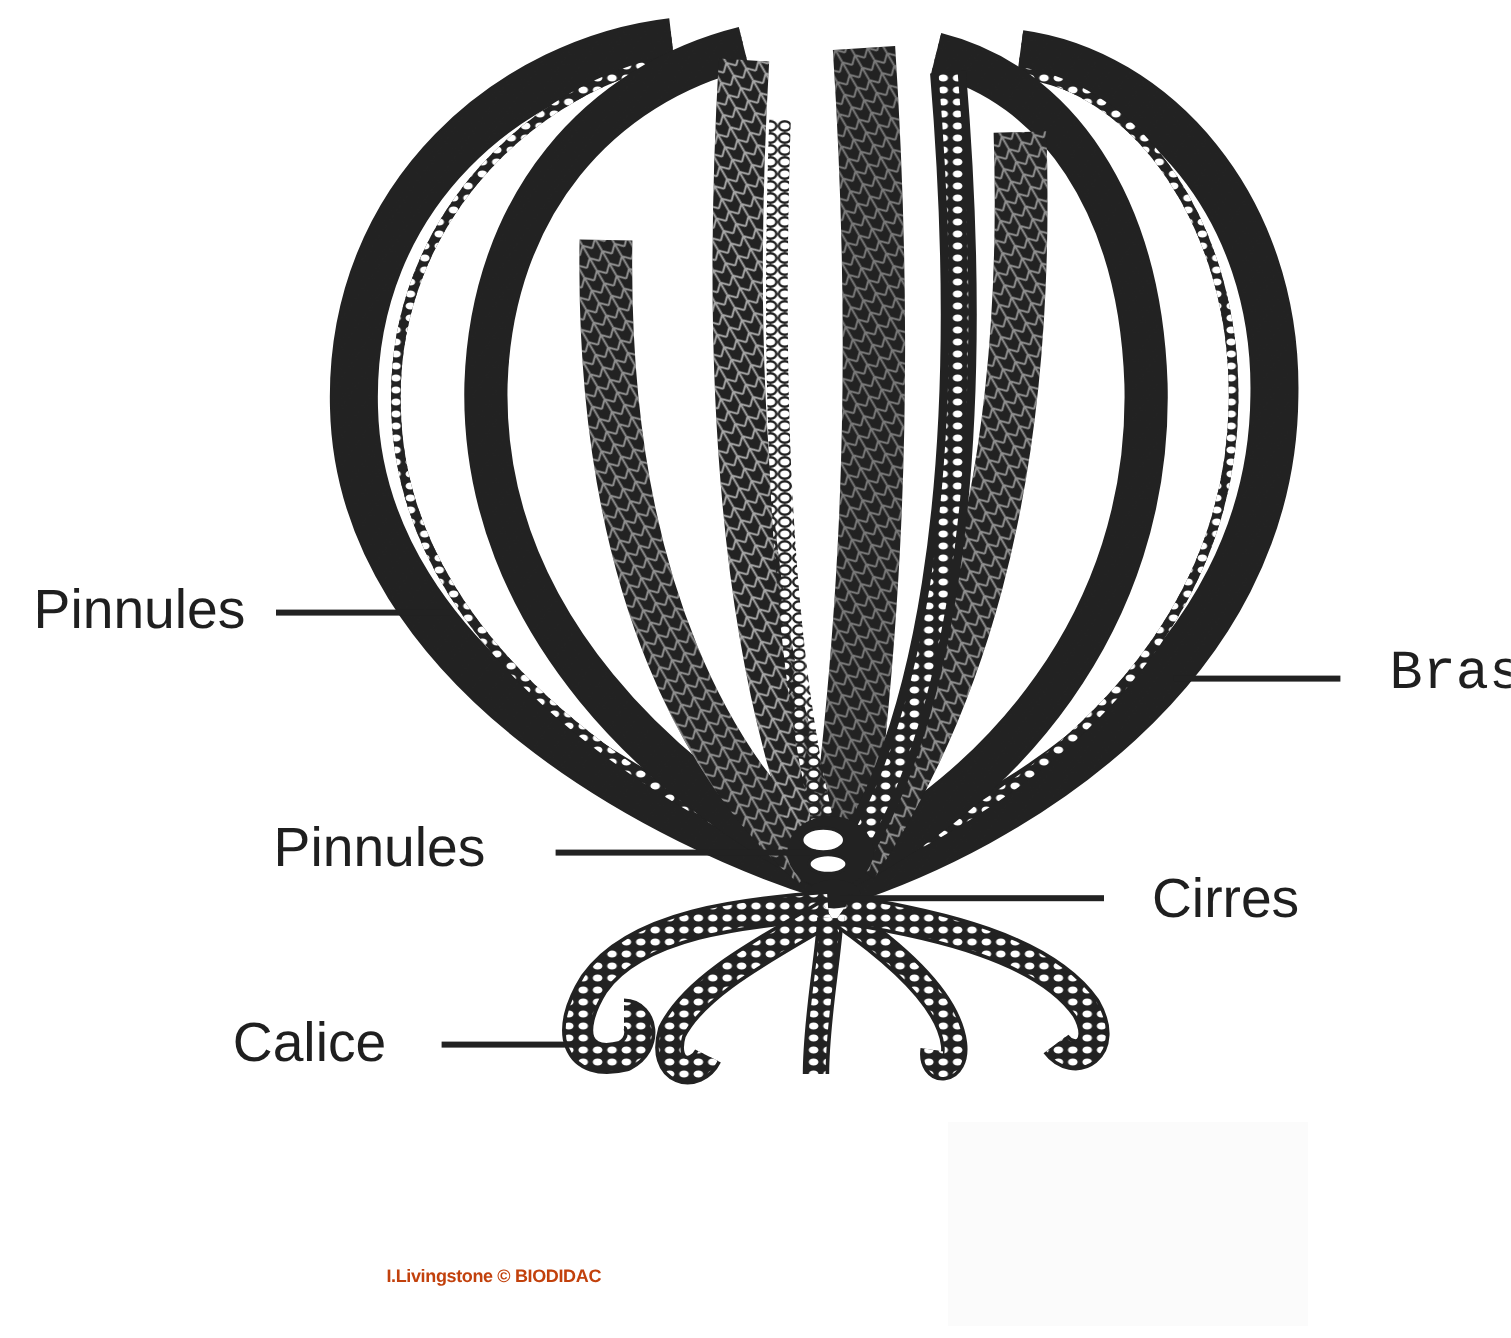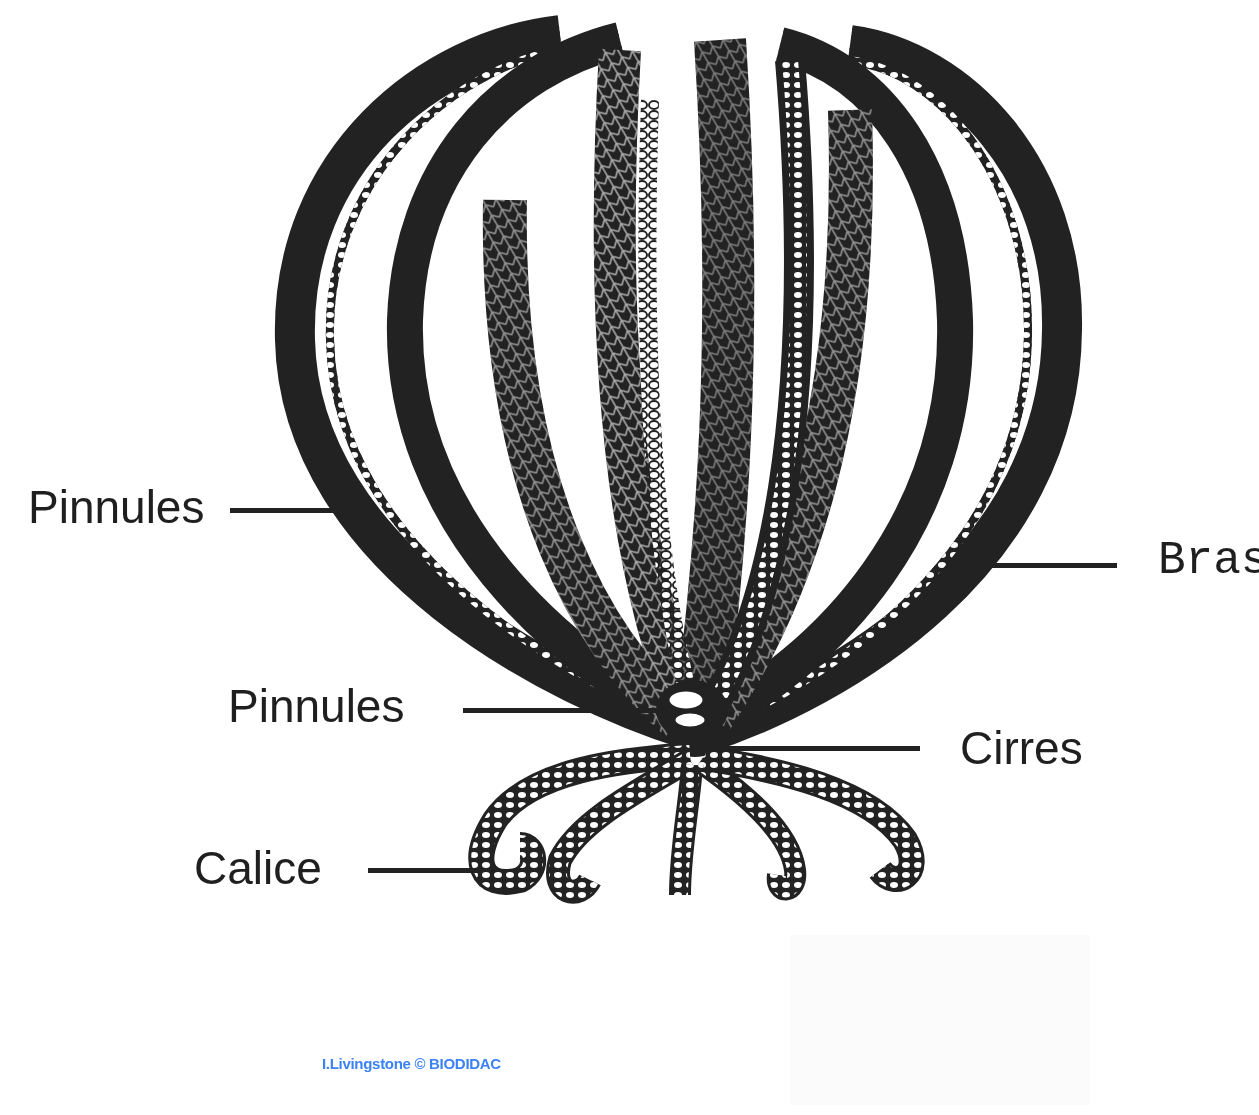--- a/index.html
+++ b/index.html
@@ -1,19 +1,19 @@
 <!DOCTYPE html>
 <html><head>
 <meta charset="utf-8">
 <style>
   html, body { margin: 0; padding: 0; background: #ffffff; }
   body { width: 1259px; height: 1115px; position: relative; overflow: hidden; font-family: "Liberation Sans", sans-serif; }
   .label { position: absolute; font-family: "Liberation Sans", sans-serif; font-size: 46px; color: #1f1f1f; line-height: 1; white-space: nowrap; }
   .leader { position: absolute; height: 5px; background: #222222; }
-  .credit { position: absolute; font-family: "Liberation Sans", sans-serif; font-size: 15px; font-weight: bold; color: #3b82f6; letter-spacing: -0.3px; }
+  .credit { position: absolute; font-family: "Liberation Sans", sans-serif; font-size: 15px; font-weight: bold; color: #c2410c; letter-spacing: -0.3px; }
   svg.drawing { position: absolute; left: 0; top: 0; }
   .faint { position: absolute; background: #fbfbfb; }
 </style>
 </head>
 <body>
 
 <div class="faint" style="left:790px;top:935px;width:300px;height:170px;"></div>
 
 <svg class="drawing" width="1259" height="1115" viewBox="0 0 1259 1115">
   <defs>

